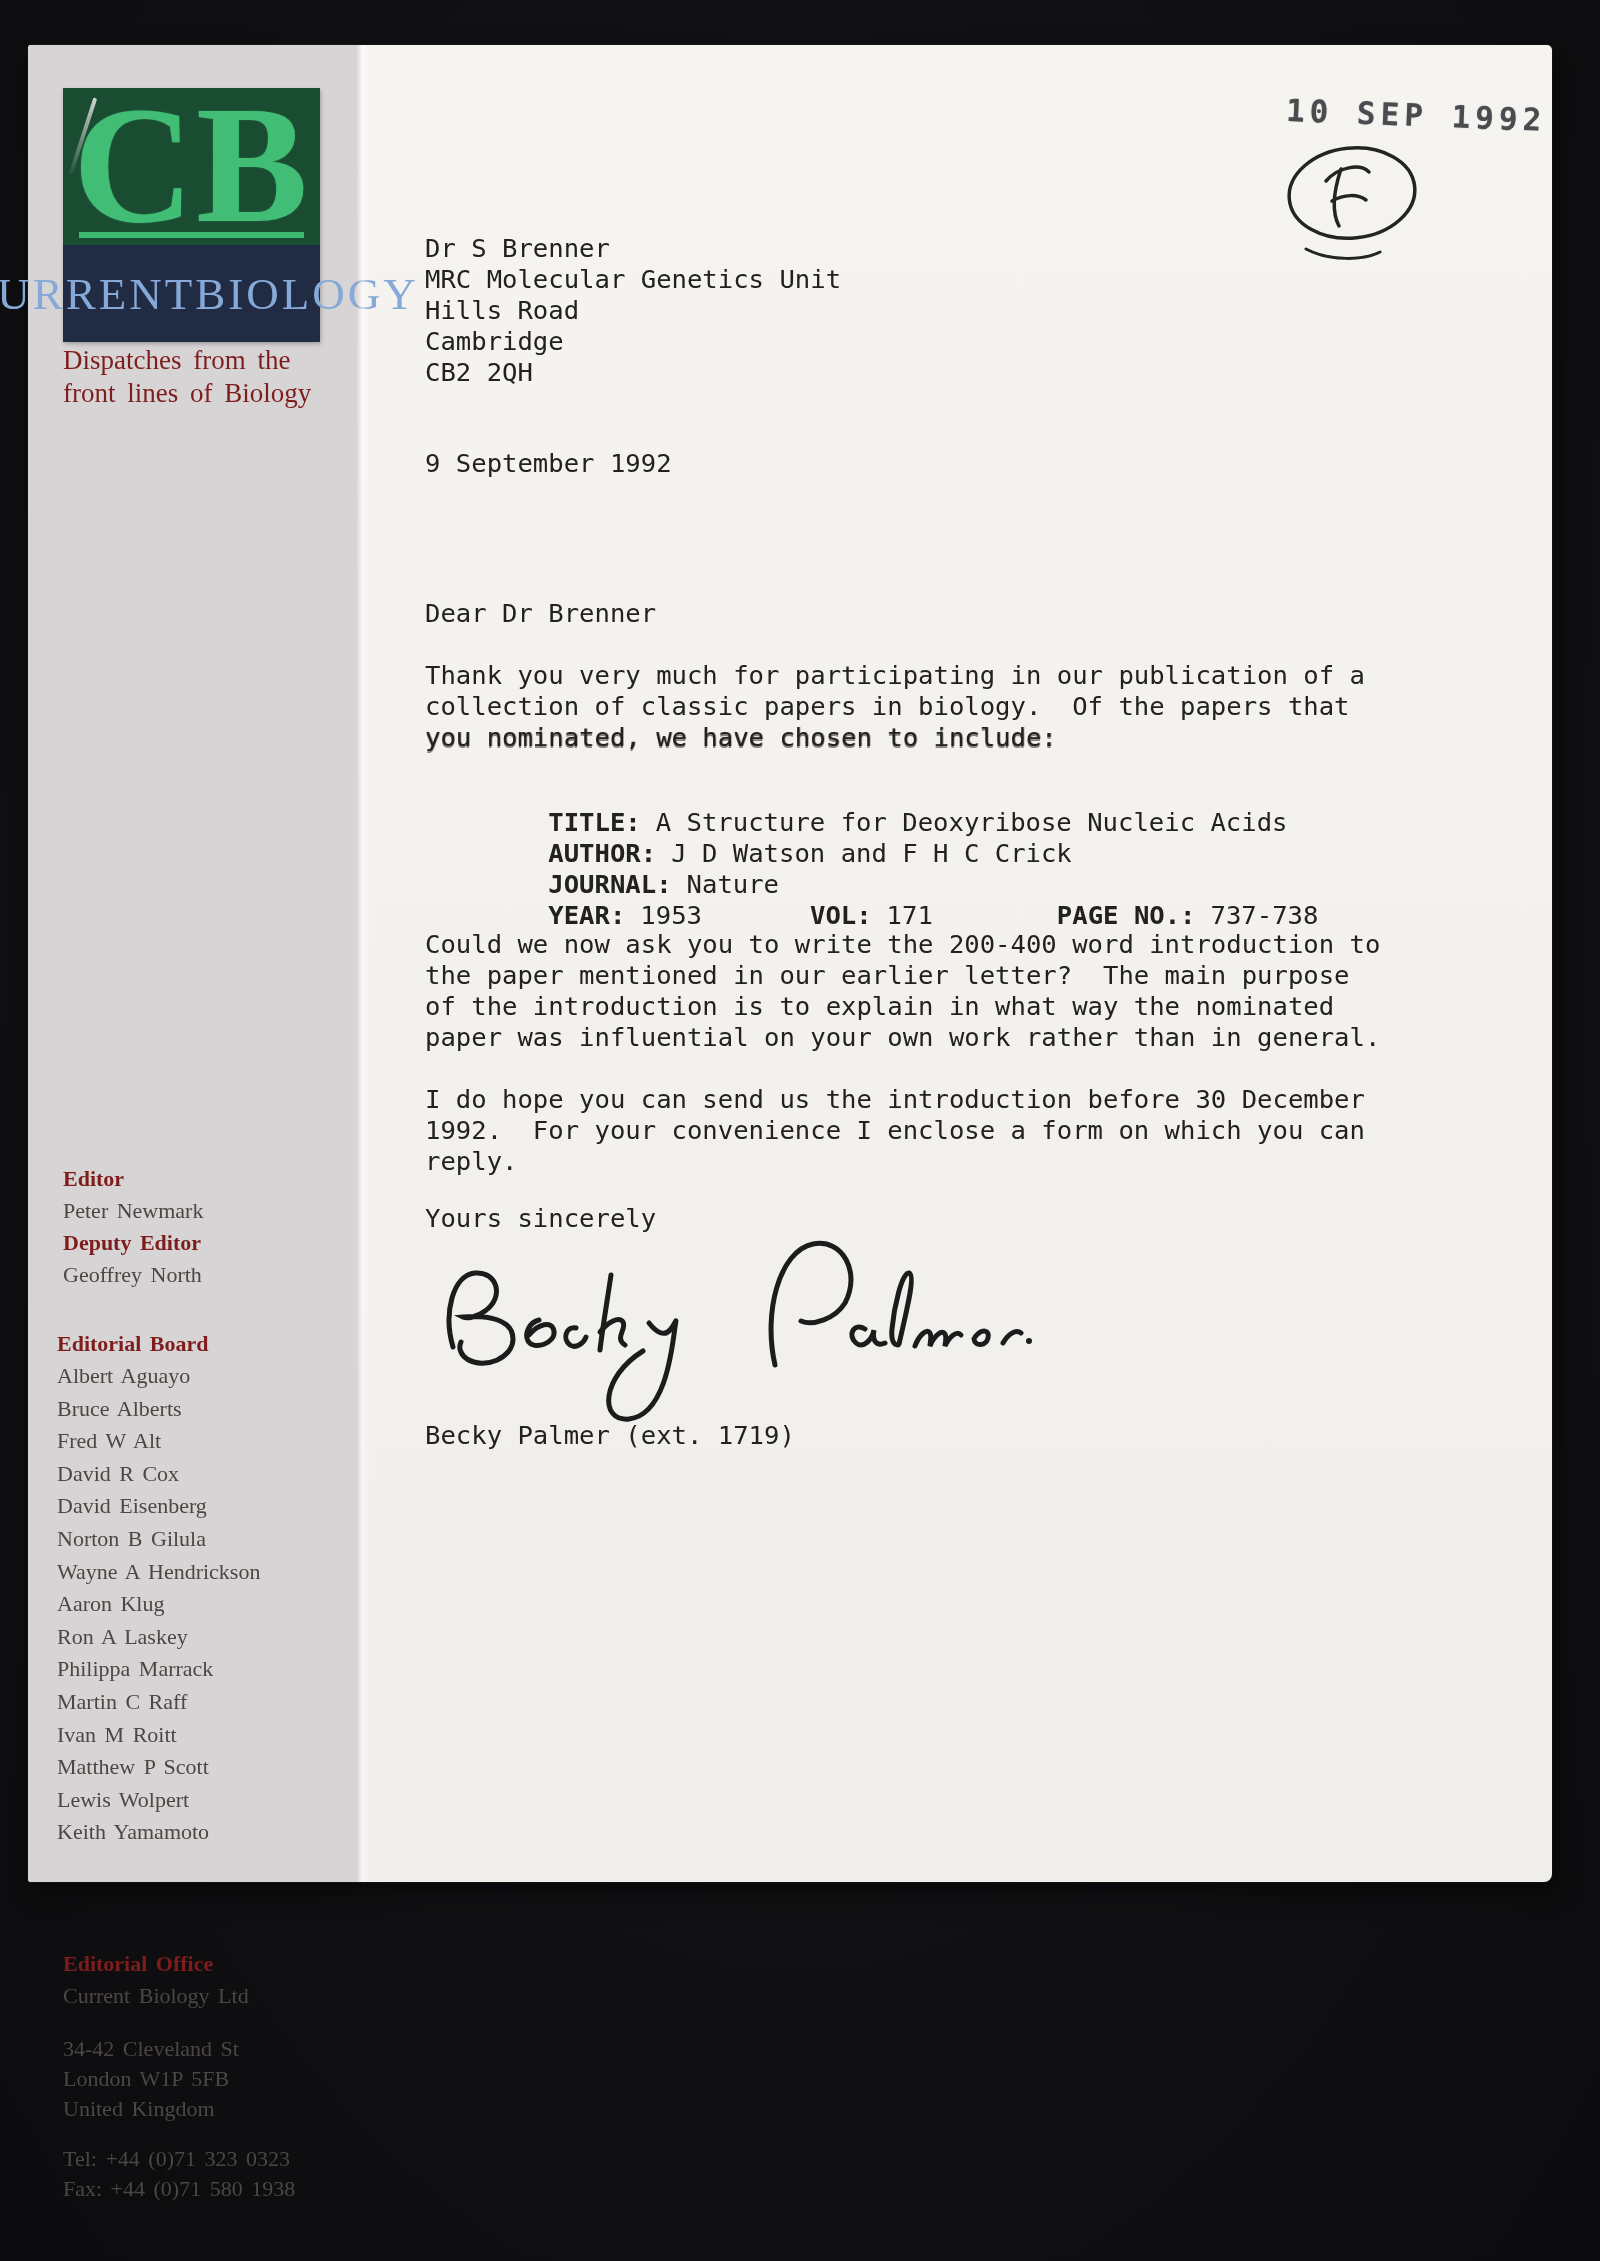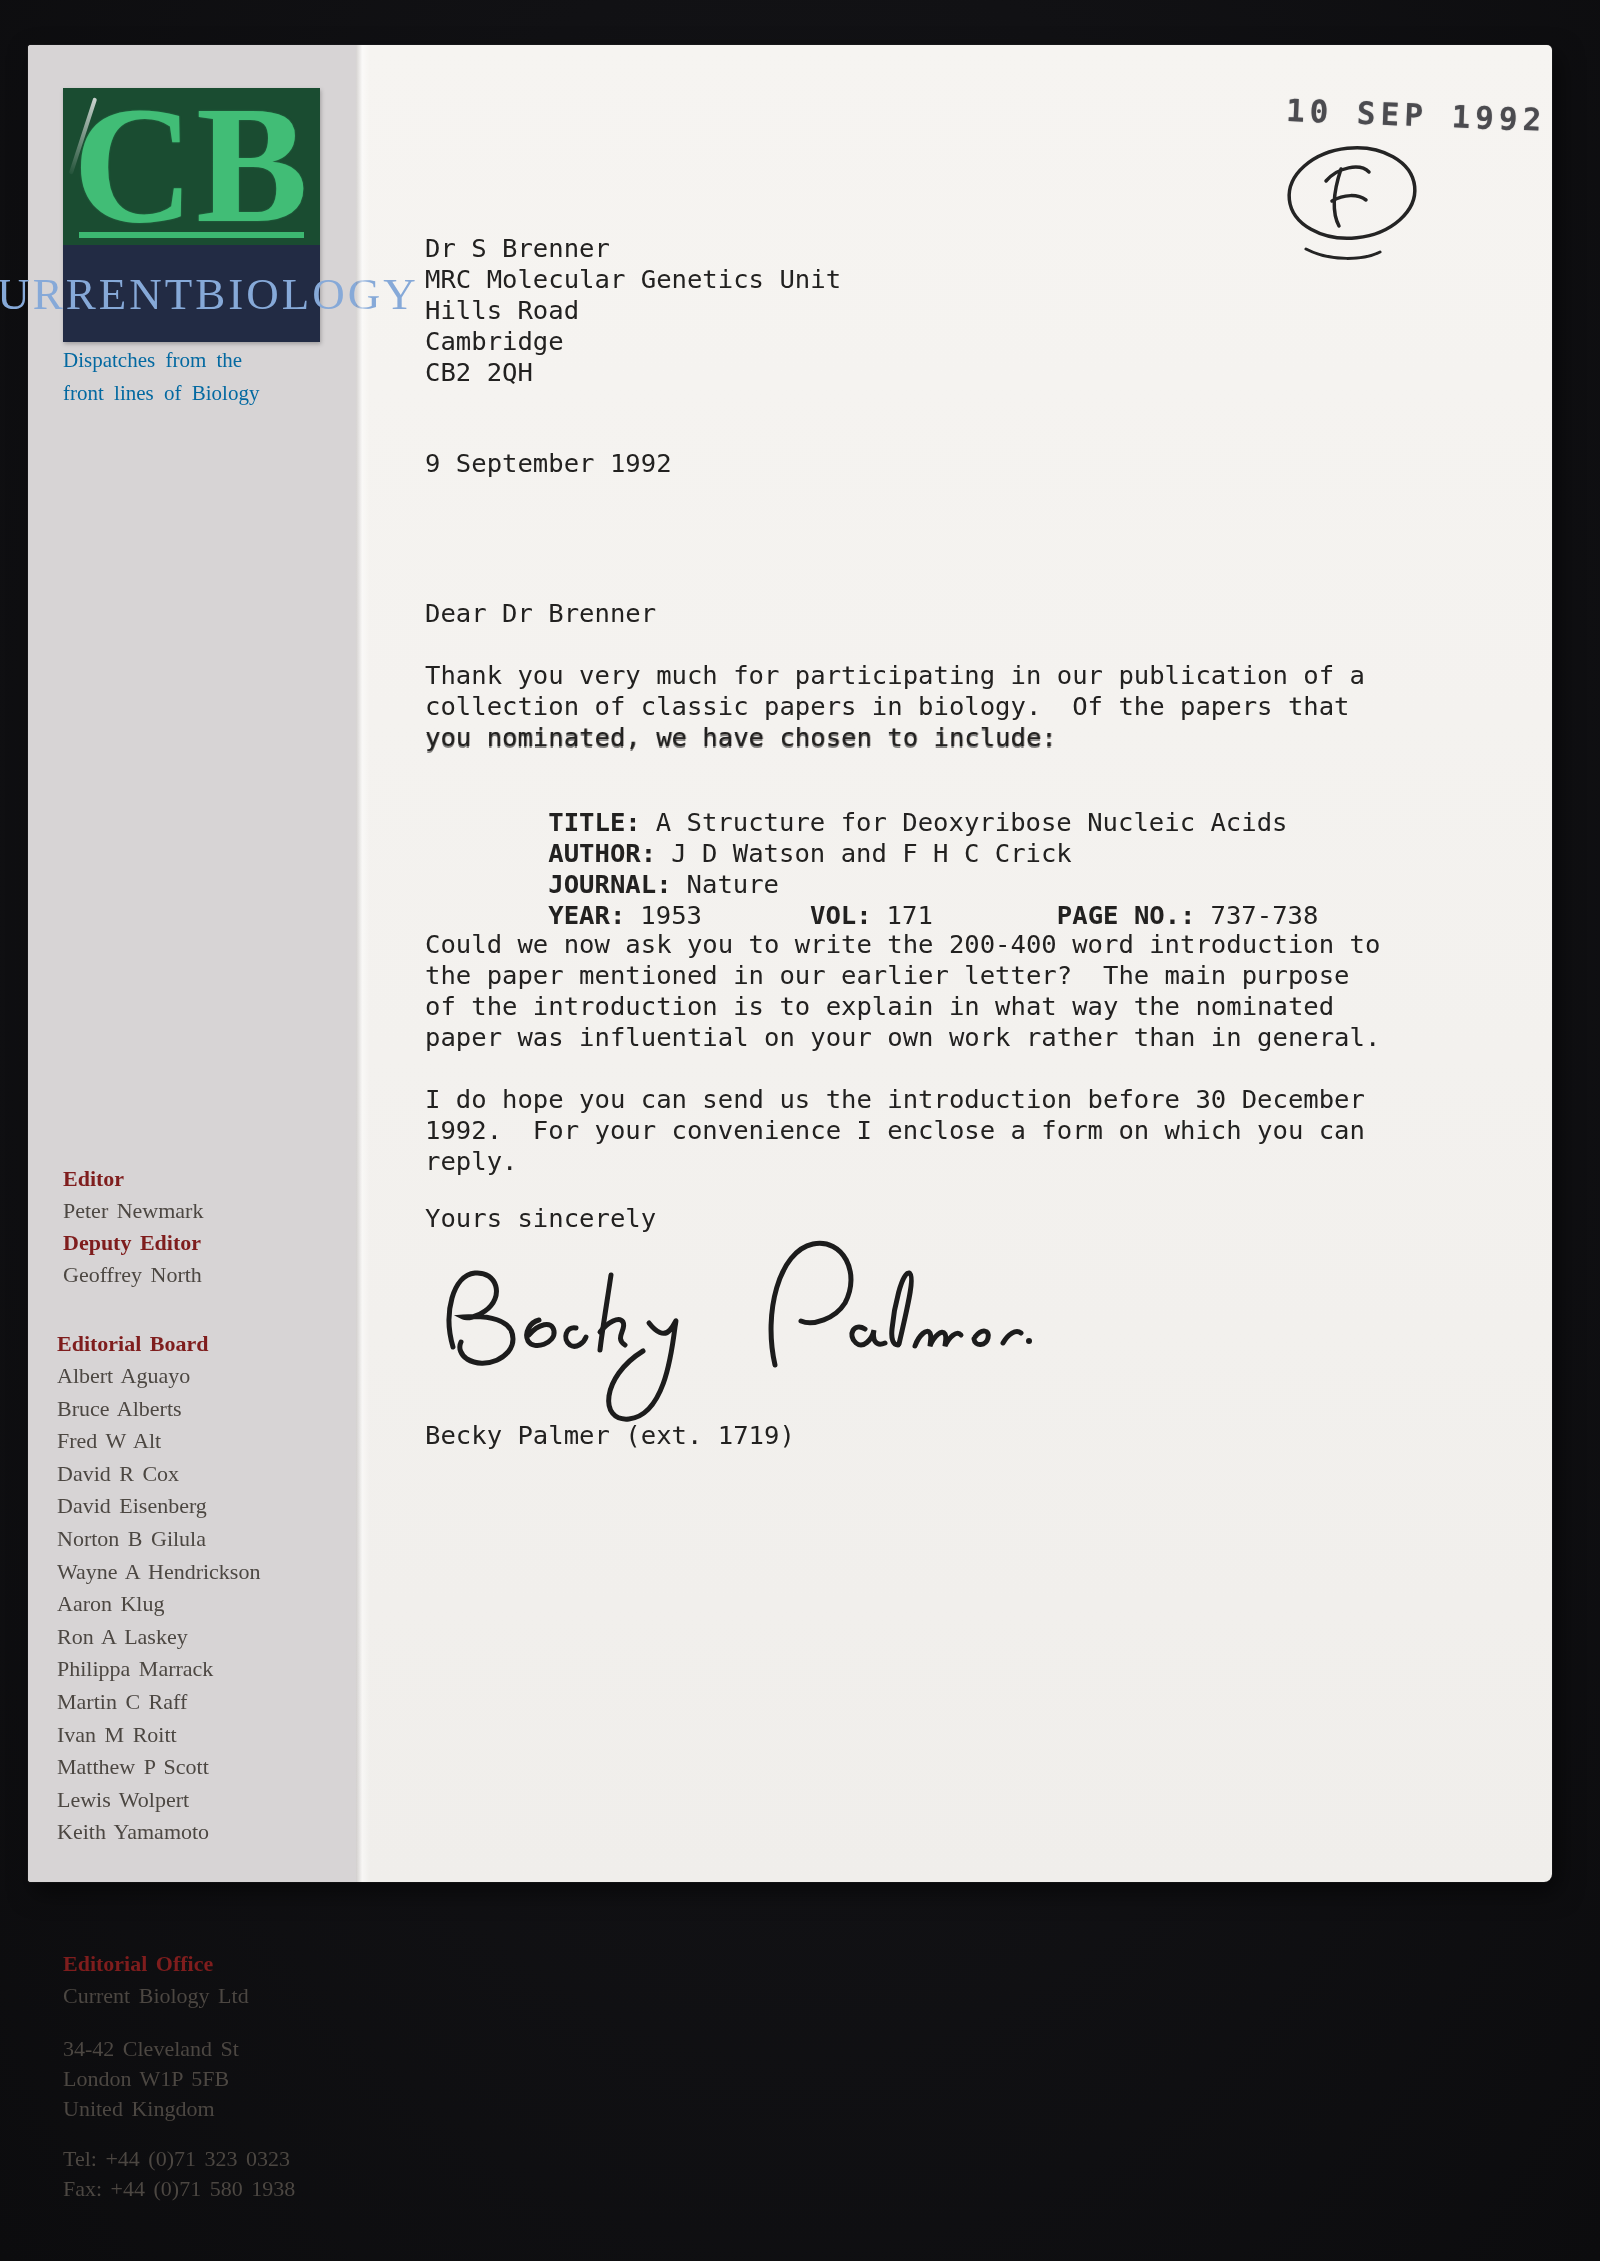--- a/index.html
+++ b/index.html
@@ -52,21 +52,21 @@
   .logo-bottom{
     width:100%; height:97px; background:#222b44;
     display:flex; flex-direction:row; align-items:center; justify-content:center;
   }
   .logo-word{
     font-family:"Liberation Serif", serif;
     font-size:45px; line-height:44px; color:#86a9d8; letter-spacing:3px;
   }
   .tagline{
     position:absolute; left:35px; top:299px; width:270px;
-    font-size:21px; line-height:33px; color:#0369a1;
+    font-size:27px; line-height:33px; color:#7f1d1d;
     white-space:pre; word-spacing:5px;
   }
   .side-text{ font-size:22px; line-height:32px; color:#4c4742; word-spacing:3px; }
   .side-bold{ font-weight:bold; color:#7f1d1d; }
   .editors{ position:absolute; left:35px; top:1118px; }
   .board{ position:absolute; left:29px; top:1283px; }
   .board .names{ white-space:pre; line-height:32.6px; }
   .office{ position:absolute; left:35px; top:1903px; }
   .office .addr{ white-space:pre; line-height:30px; margin-top:22px; }
   .office .phones{ white-space:pre; line-height:30px; margin-top:20px; }

